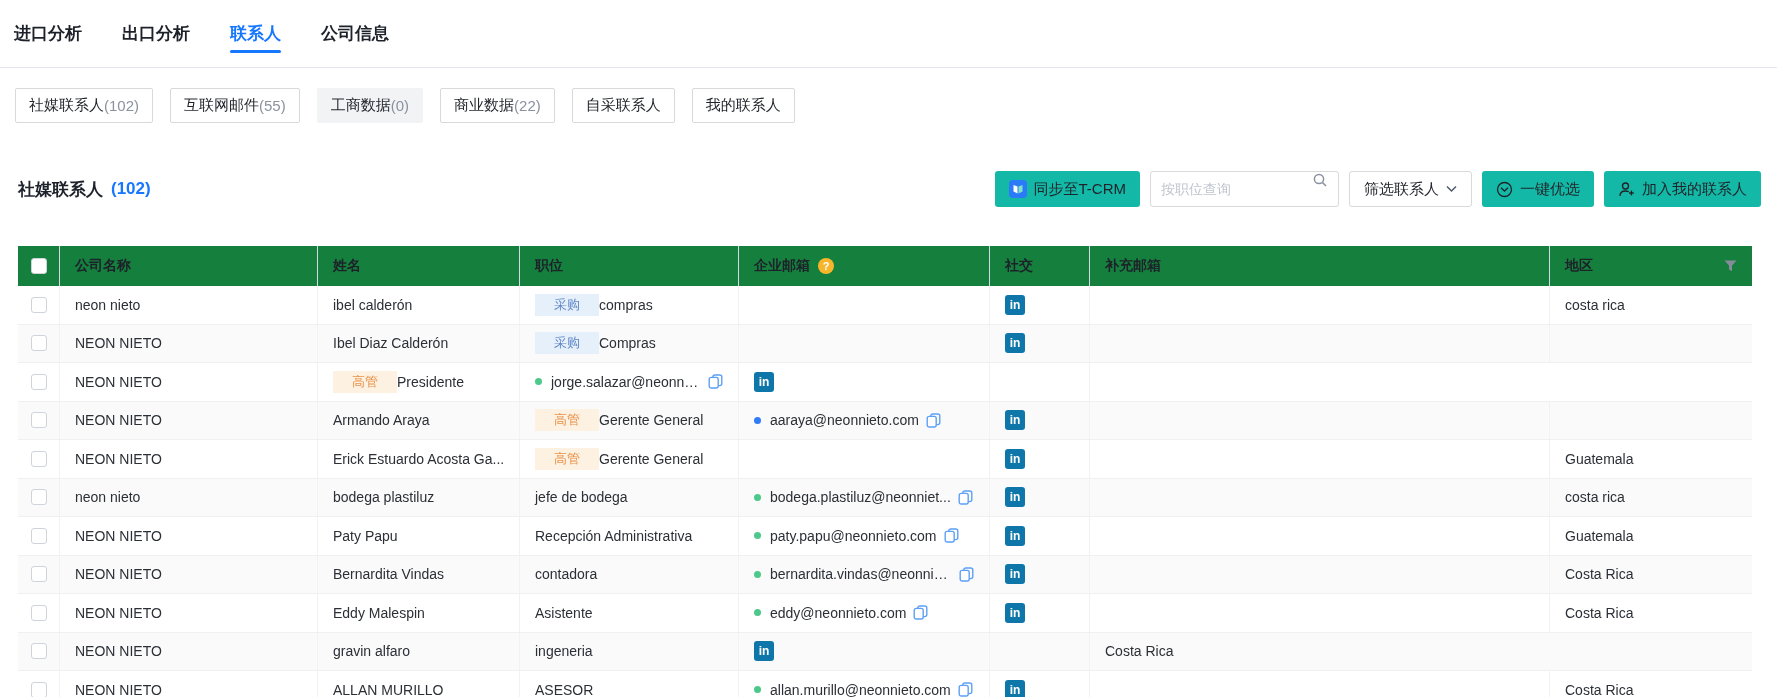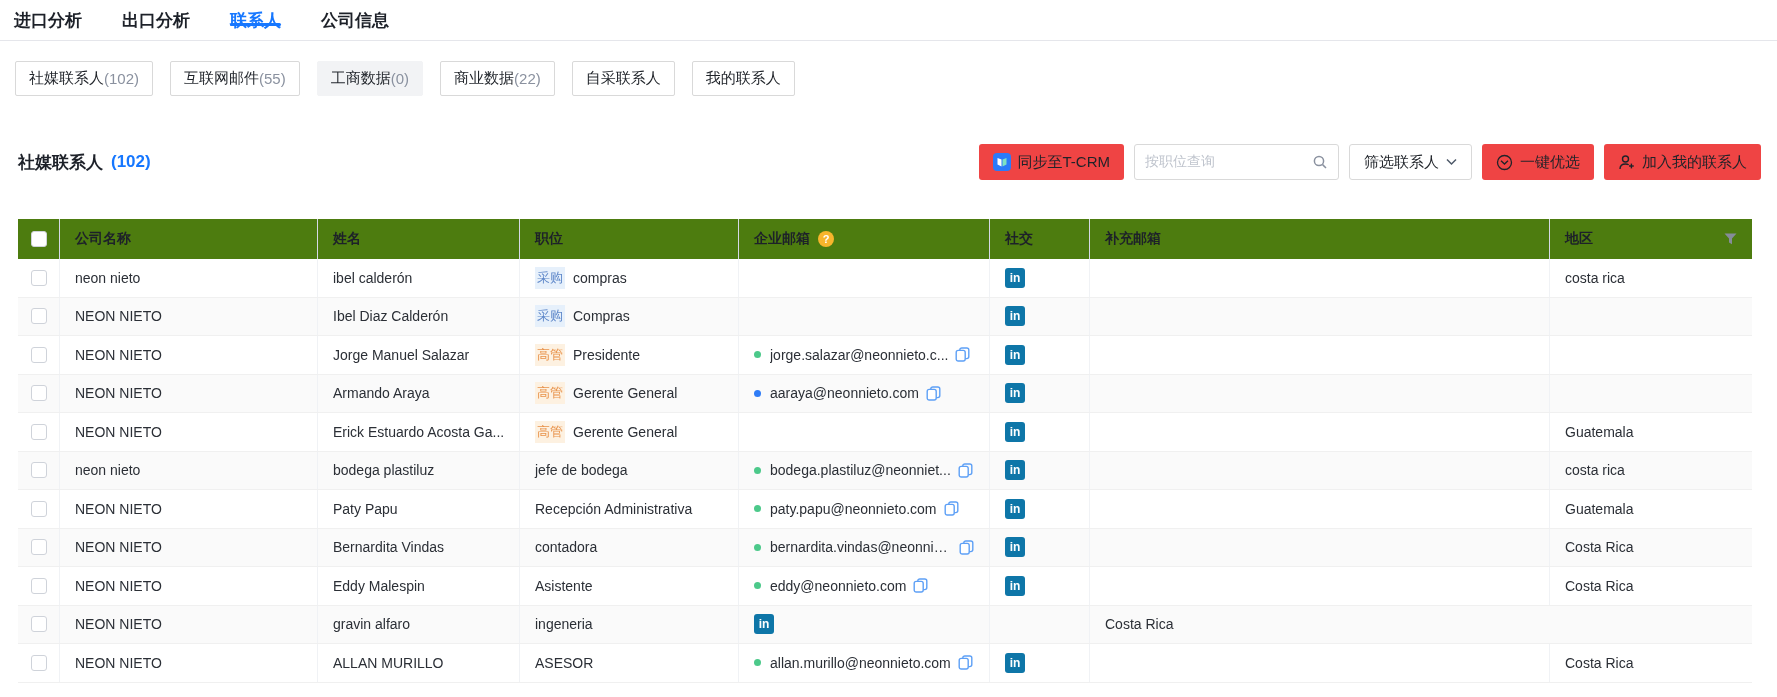--- a/index.html
+++ b/index.html
@@ -1,20 +1,20 @@
 <!DOCTYPE html>
 <html><head>
 <meta charset="utf-8">
 <style>
   * { margin:0; padding:0; box-sizing:border-box; }
   html,body { width:1777px; height:697px; overflow:hidden; background:#fff;
     font-family:"Liberation Sans","DejaVu Sans",sans-serif; color:#1f2329; }
 
   
-  .tabbar { height:41px; display:flex; align-items:center; gap:40px;
+  .tabbar { height:68px; display:flex; align-items:center; gap:40px;
     padding:12px 14px; border-bottom:1px solid #e5e6eb; }
   .tab { position:relative; font-size:17px; font-weight:600; color:#1d2129;
     height:100%; display:flex; align-items:center; cursor:pointer; }
   .tab.active { color:#1677ff; }
   .tab.active::after { content:""; position:absolute; left:0; right:0; bottom:2px;
     height:3px; background:#1677ff; border-radius:2px; }
 
   
   .filters { display:flex; gap:17px; padding:0 15px; margin-top:20px; }
   .filter-btn { height:35px; padding:0 13px; background:#fff;
@@ -25,48 +25,48 @@
   .filter-btn.disabled { background:#f2f3f5; border-color:#f2f3f5;justify-content:space-between; }
 
   
   .section-row { display:flex; align-items:center; margin-top:48px;
     padding:0 16px 0 18px; height:36px; }
   .section-title { font-size:17px; font-weight:700; color:#1d2129; }
   .section-count { font-size:17px; font-weight:700; color:#1677ff; margin-left:8px; }
   .toolbar { margin-left:auto; display:flex; align-items:center; gap:10px; }
   .tb-btn { height:36px; display:flex; align-items:center; gap:7px; padding:0 14px;
     border:none; border-radius:3px; font-size:15px; color:#1f2329; cursor:pointer;
-    background:#ef4444; font-family:inherit; white-space:nowrap; }
+    background:#14b8a6; font-family:inherit; white-space:nowrap; }
   .tb-btn.outlined { background:#fff; border:1px solid #d9d9d9; }
-  .searchbox { width:205px; height:36px; border:1px solid #d9d9d9; border-radius:3px;
-    display:flex; align-items:center; padding:0 10px; background:#fff;font-family:Liberation Mono, monospace; }
+  .searchbox { width:189px; height:36px; border:1px solid #d9d9d9; border-radius:3px;
+    display:flex; padding:0 10px; background:#fff; }
   .searchbox input { border:none; outline:none; flex:1; font-size:14px; min-width:0;
     font-family:inherit; color:#1f2329; }
   .searchbox input::placeholder { color:#bfc4cd; }
 
   
   .table { width:1734px; margin:39px 0 0 18px; }
   .thead, .trow { display:grid;
     grid-template-columns:42px 258px 202px 219px 251px 100px 460px 202px; }
-  .thead { background:#4d7c0f; height:40px; }
+  .thead { background:#15803d; height:40px; }
   .thead .hcell { display:flex; align-items:center; padding:0 15px;
     font-size:14px; font-weight:700; color:#1d2129;
     border-right:1px solid #d5d9e5; }
   .thead .hcell:last-child { border-right:none; }
   .trow { height:38.5px; border-bottom:1px solid #f0f0f0; background:#fff; }
   .trow:nth-child(even) { background:#fafafa; }
   .cell { display:flex; align-items:center; padding:0 15px; font-size:14px;
     color:#2b2f36; border-right:1px solid #f0f2f5; overflow:hidden;
     white-space:nowrap; }
   .cell:last-child { border-right:none;text-align:right; }
   .c-check, .h-check { justify-content:center; padding:0 !important; }
   .checkbox { width:16px; height:16px; border:1px solid #cfd3da; border-radius:3px;
     background:#fff; display:inline-block; cursor:pointer; }
 
-  .tag { font-size:13px; padding:2px 2px; border-radius:0; margin-right:8px;
+  .tag { font-size:13px; padding:2px 19px; border-radius:0; 
     flex:none; }
   .tag-blue { background:#e6f0fb; color:#5e87c9; }
   .tag-orange { background:#fdf1e1; color:#e8924a; }
 
   .dot { width:7px; height:7px; border-radius:50%; margin-right:9px; flex:none; }
   .dot-green { background:#4cc98a; }
   .dot-blue  { background:#2f7cf6; }
   .email-text { overflow:hidden; text-overflow:ellipsis; }
   .copy { margin-left:7px; flex:none; display:flex; cursor:pointer; }
 
@@ -230,21 +230,20 @@
       <span class="li-icon">in</span>
     </div>
     <div class="cell"></div>
     <div class="cell"></div>
   </div>
       <div class="trow">
     <div class="cell c-check">
       <span class="checkbox"></span>
     </div>
     <div class="cell">NEON NIETO</div>
-    <div class="cell">Jorge Manuel Salazar</div>
     <div class="cell">
       <span class="tag tag-orange">高管</span>
       <span>Presidente</span>
     </div>
     <div class="cell">
       <span class="dot dot-green"></span>
       <span class="email-text">jorge.salazar@neonnieto.c...</span>
       <span class="copy">
         <svg width="15" height="15" viewBox="0 0 15 15" fill="none" stroke="#5ea0f6" stroke-width="1.4">
           <rect x="4.8" y="1" width="9" height="10.6" rx="2"></rect>

